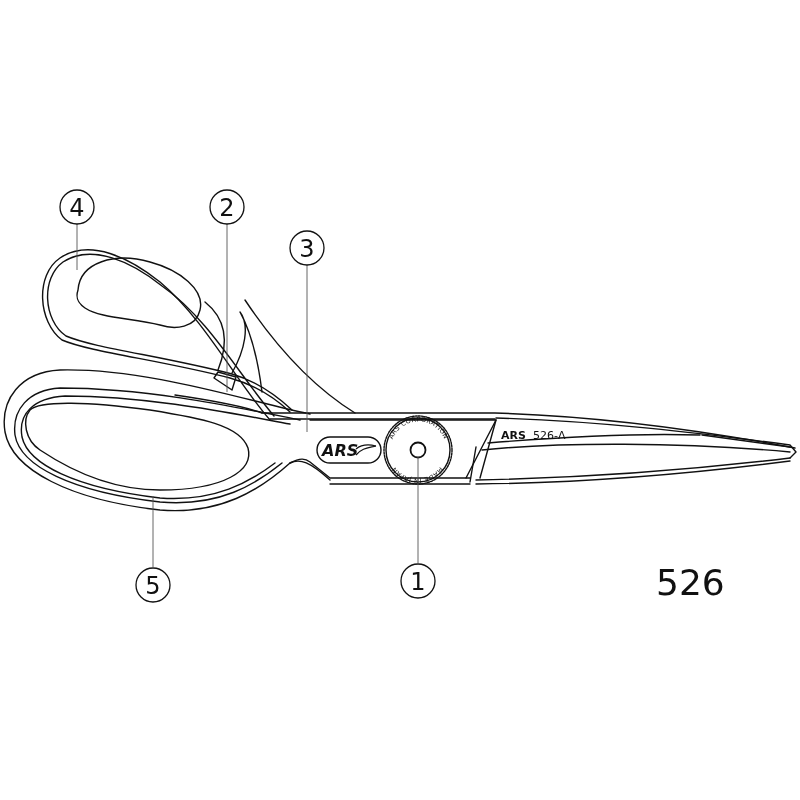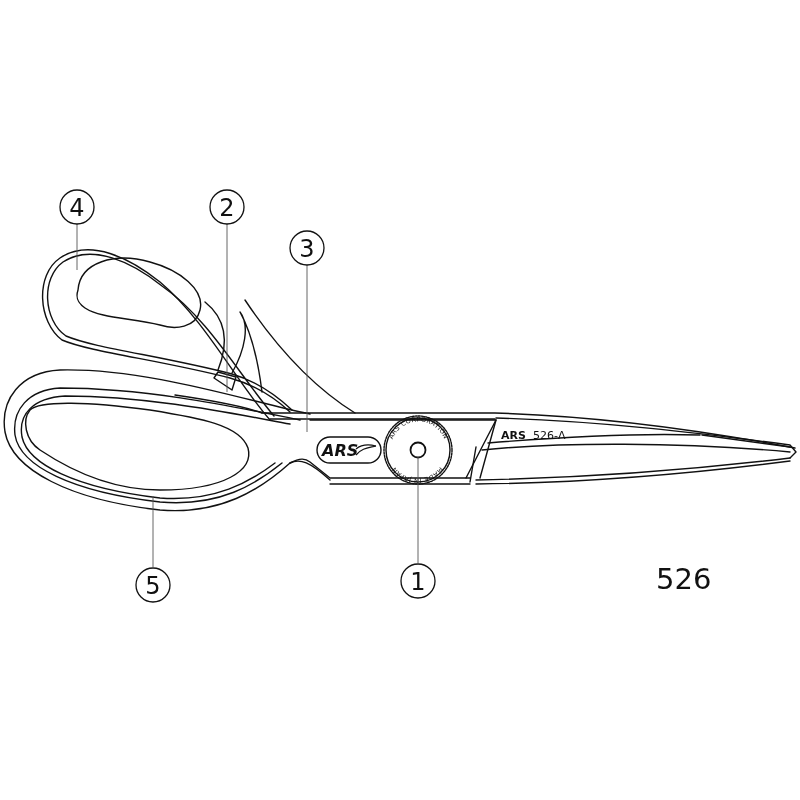--- a/index.html
+++ b/index.html
@@ -1,19 +1,19 @@
 <!DOCTYPE html>
 <html><head>
   <meta charset="utf-8">
   <style>
     html, body { margin: 0; padding: 0; background: #ffffff; }
     body { width: 800px; height: 800px; position: relative; overflow: hidden; font-family: "DejaVu Sans", sans-serif; }
     #stage { position: absolute; left: 0; top: 0; width: 800px; height: 800px; }
     .callout-text { font-family: "DejaVu Sans", sans-serif; font-size: 24px; fill: #111; }
-    .model-label { position: absolute; left: 656px; top: 562px; font-family: "DejaVu Sans", sans-serif; font-size: 29px; color: #111; }
+    .model-label { position: absolute; left: 656px; top: 562px; font-family: "DejaVu Sans", sans-serif; font-size: 36px; color: #111; }
     .blade-brand { font-family: "DejaVu Sans", sans-serif; font-weight: bold; font-size: 11px; fill: #111; }
     .blade-model { font-family: "DejaVu Sans", sans-serif; font-size: 11px; fill: #111; }
     .logo-text { font-family: "DejaVu Sans", sans-serif; font-weight: bold; font-style: italic; font-size: 16px; fill: #111; }
     .pivot-text { font-family: "DejaVu Sans", sans-serif; font-size: 6.5px; fill: #111; letter-spacing: 0.3px; }
   </style>
 </head>
 <body>
 
 <div id="stage">
   <svg width="800" height="800" viewBox="0 0 800 800" xmlns="http://www.w3.org/2000/svg">

